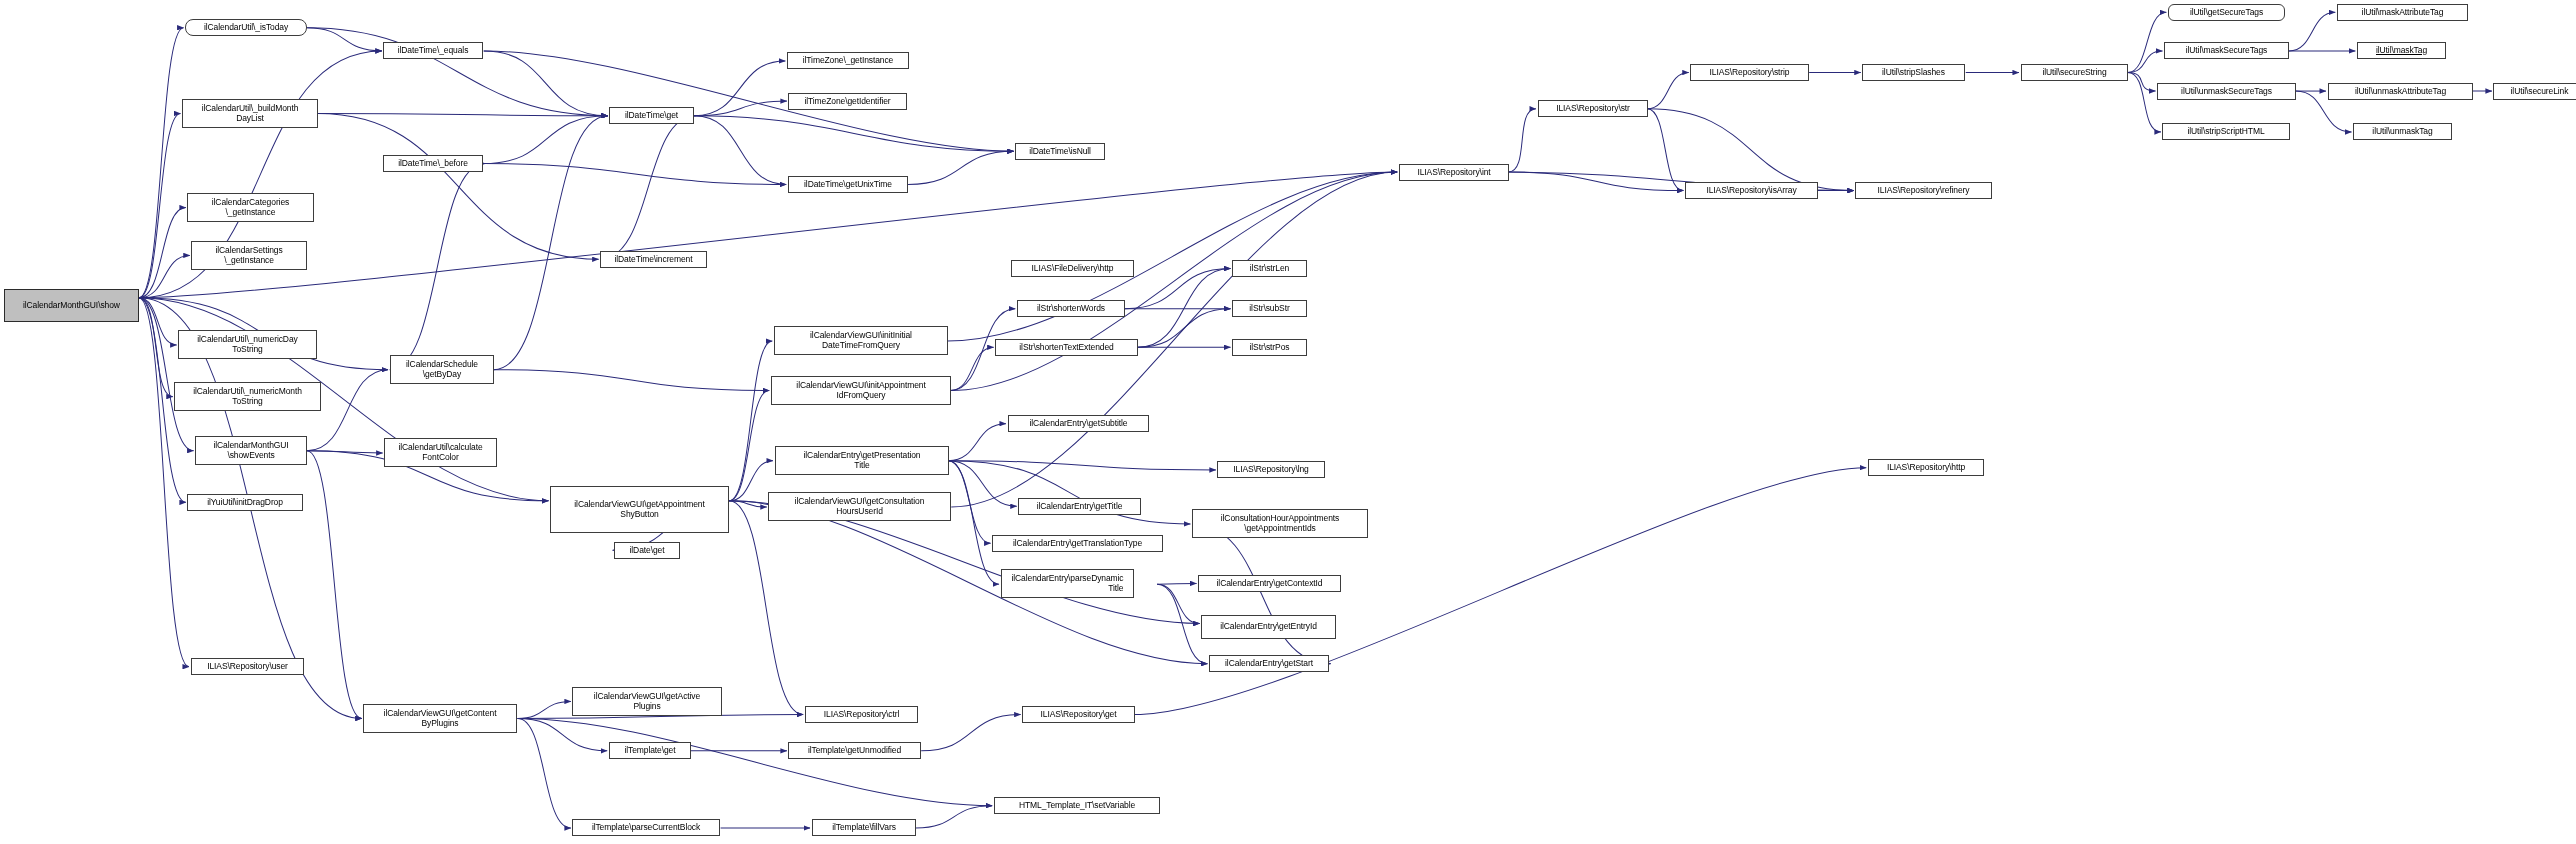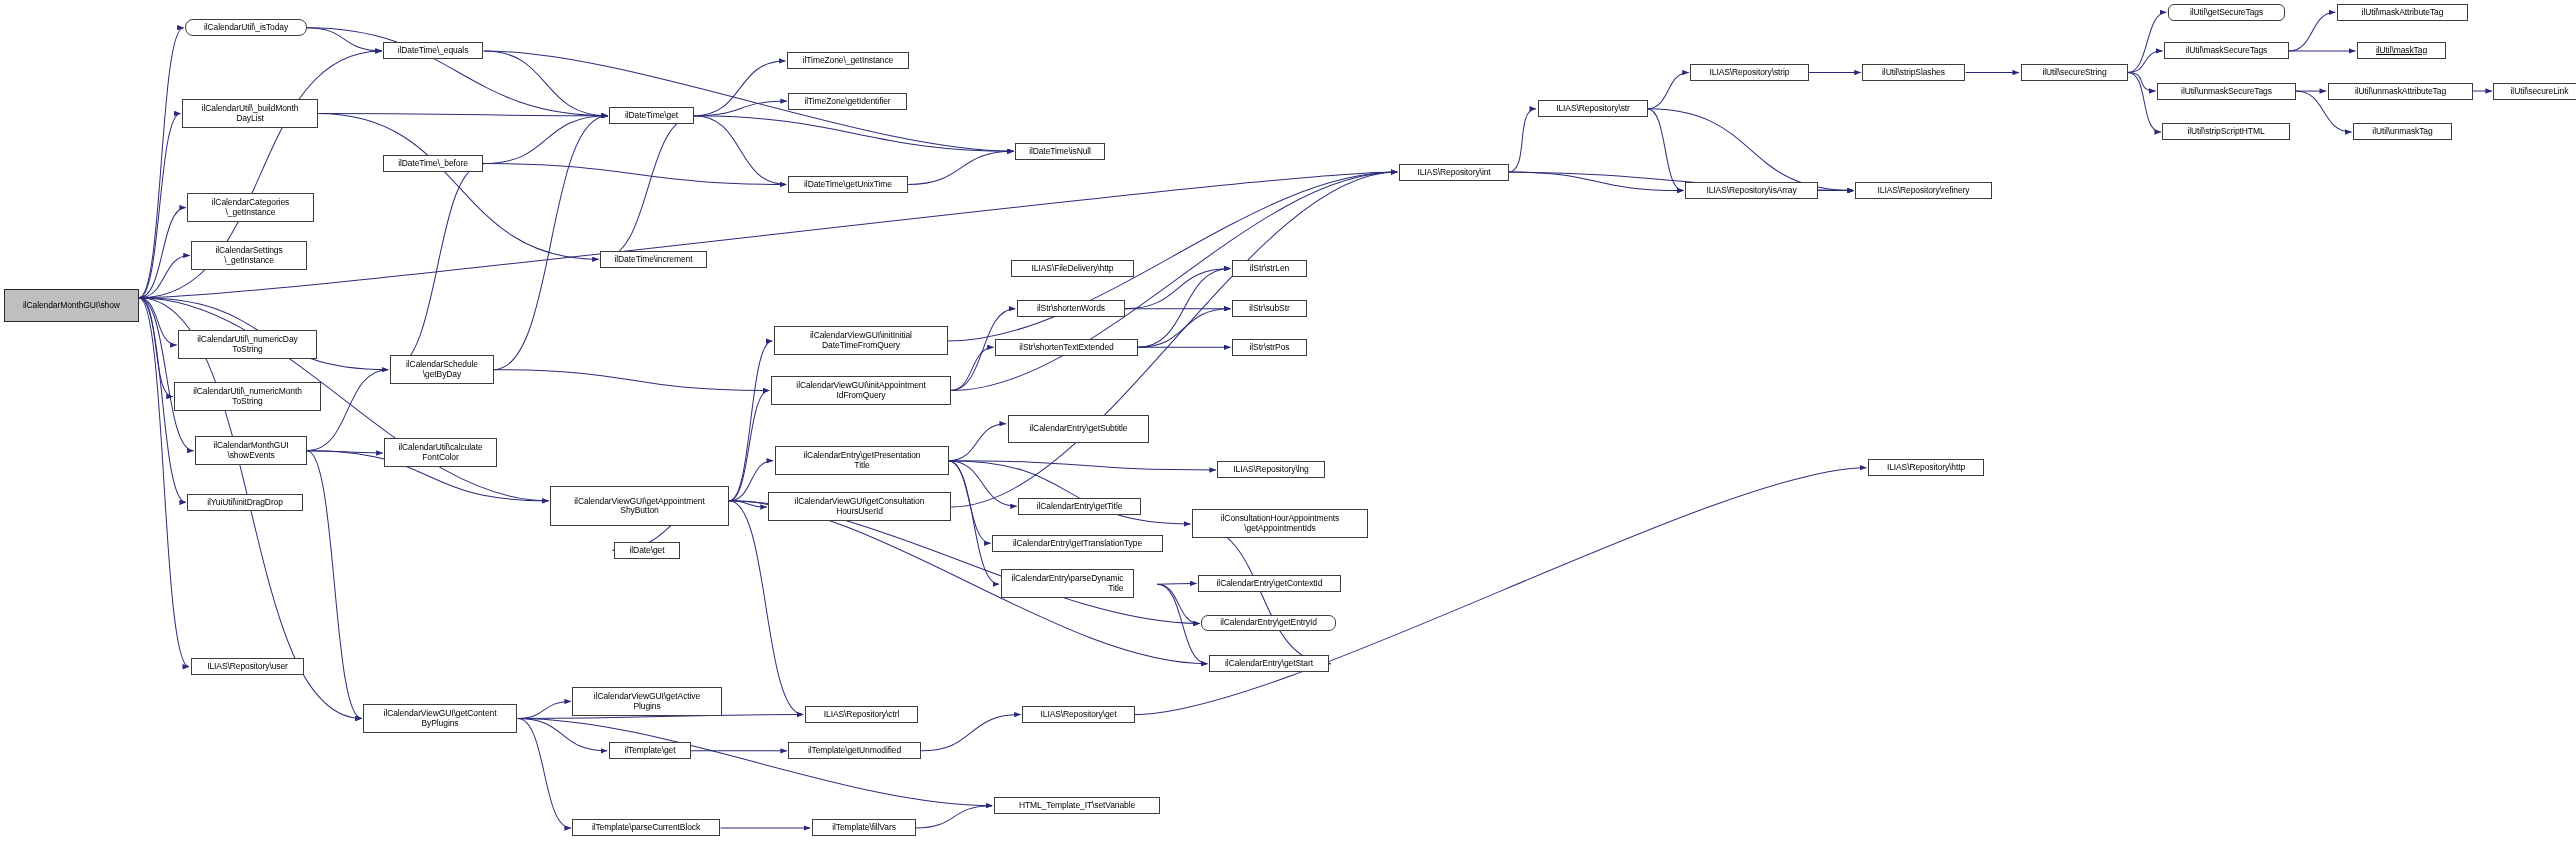--- a/index.html
+++ b/index.html
@@ -167,38 +167,38 @@
       <div class="node" style="left: 600px; top: 251px; width: 107px; height: 17px;">ilDateTime\increment</div>
       <div class="node" style="left: 609px; top: 107px; width: 85px; height: 17px;">ilDateTime\get</div>
       <div class="node" style="left: 787px; top: 52px; width: 122px; height: 17px;">ilTimeZone\_getInstance</div>
       <div class="node" style="left: 788px; top: 93px; width: 119px; height: 17px;">ilTimeZone\getIdentifier</div>
       <div class="node" style="left: 788px; top: 176px; width: 120px; height: 17px;">ilDateTime\getUnixTime</div>
       <div class="node" style="left: 1015px; top: 143px; width: 90px; height: 17px;">ilDateTime\isNull</div>
       <div class="node" style="left: 390px; top: 355px; width: 104px; height: 29px;">ilCalendarSchedule
 \getByDay</div>
       <div class="node" style="left: 384px; top: 438px; width: 113px; height: 29px;">ilCalendarUtil\calculate
 FontColor</div>
-      <div class="node" style="left: 550px; top: 486px; width: 179px; height: 40px;">ilCalendarViewGUI\getAppointment
+      <div class="node" style="left: 550px; top: 486px; width: 179px; height: 47px;">ilCalendarViewGUI\getAppointment
 ShyButton</div>
       <div class="node" style="left: 614px; top: 542px; width: 66px; height: 17px;">ilDate\get</div>
       <div class="node" style="left: 774px; top: 326px; width: 174px; height: 29px;">ilCalendarViewGUI\initInitial
 DateTimeFromQuery</div>
       <div class="node" style="left: 771px; top: 376px; width: 180px; height: 29px;">ilCalendarViewGUI\initAppointment
 IdFromQuery</div>
       <div class="node" style="left: 768px; top: 492px; width: 183px; height: 29px;">ilCalendarViewGUI\getConsultation
 HoursUserId</div>
       <div class="node" style="left: 775px; top: 446px; width: 174px; height: 29px;">ilCalendarEntry\getPresentation
 Title</div>
-      <div class="node" style="left: 1008px; top: 415px; width: 141px; height: 28px;">ilCalendarEntry\getSubtitle</div>
+      <div class="node" style="left: 1008px; top: 415px; width: 141px; height: 17px;">ilCalendarEntry\getSubtitle</div>
       <div class="node" style="left: 1018px; top: 498px; width: 123px; height: 17px;">ilCalendarEntry\getTitle</div>
       <div class="node" style="left: 992px; top: 535px; width: 171px; height: 17px;">ilCalendarEntry\getTranslationType</div>
       <div class="node" style="left: 1001px; top: 569px; width: 133px; height: 29px; text-align: right;">ilCalendarEntry\parseDynamic
 Title</div>
       <div class="node" style="left: 1198px; top: 575px; width: 143px; height: 17px;">ilCalendarEntry\getContextId</div>
-      <div class="node" style="left: 1201px; top: 615px; width: 135px; height: 16px; border-radius: 7px;">ilCalendarEntry\getEntryId</div>
+      <div class="node" style="left: 1201px; top: 615px; width: 135px; height: 24px;">ilCalendarEntry\getEntryId</div>
       <div class="node" style="left: 1209px; top: 655px; width: 120px; height: 17px;">ilCalendarEntry\getStart</div>
       <div class="node" style="left: 1217px; top: 461px; width: 108px; height: 17px;">ILIAS\Repository\lng</div>
       <div class="node" style="left: 1192px; top: 509px; width: 176px; height: 29px;">ilConsultationHourAppointments
 \getAppointmentIds</div>
       <div class="node" style="left: 1011px; top: 260px; width: 123px; height: 17px;">ILIAS\FileDelivery\http</div>
       <div class="node" style="left: 1017px; top: 300px; width: 108px; height: 17px;">ilStr\shortenWords</div>
       <div class="node" style="left: 995px; top: 339px; width: 143px; height: 17px;">ilStr\shortenTextExtended</div>
       <div class="node" style="left: 1232px; top: 260px; width: 75px; height: 17px;">ilStr\strLen</div>
       <div class="node" style="left: 1232px; top: 300px; width: 75px; height: 17px;">ilStr\subStr</div>
       <div class="node" style="left: 1232px; top: 339px; width: 75px; height: 17px;">ilStr\strPos</div>

